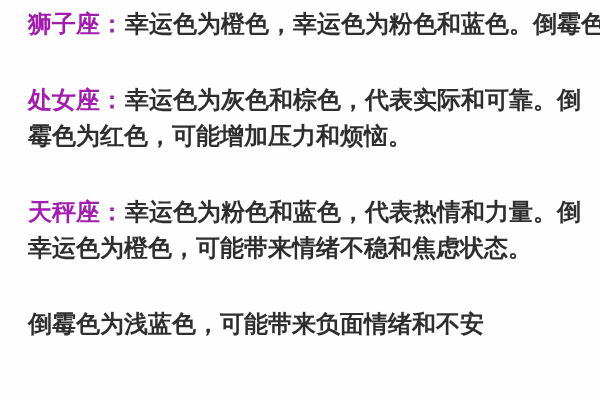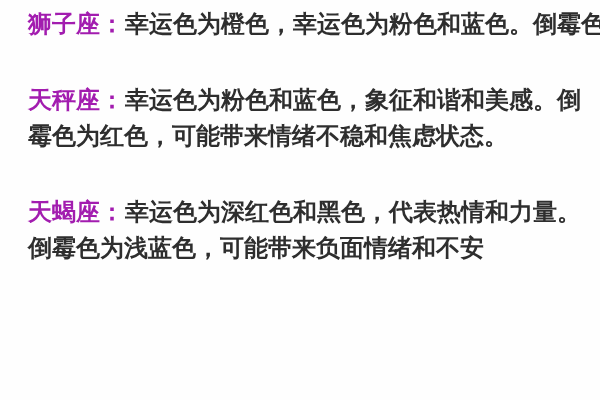--- a/index.html
+++ b/index.html
@@ -35,24 +35,27 @@
 </style>
 </head>
 <body>
 
 <div class="content">
 
   <div class="section">
     <div class="line"><span class="zname">狮子座：</span><span>幸运色为橙色，幸运色为粉色和蓝色。倒霉色</span></div>
   </div>
 
-
   <div class="section">
-    <div class="line"><span class="zname">天秤座：</span><span>幸运色为粉色和蓝色，象征和谐和美感。倒</span></div>
-    <div class="line">霉色为红色，可能带来情绪不稳和焦虑状态。</div>
+    <div class="line"><span class="zname">处女座：</span><span>幸运色为灰色和棕色，代表实际和可靠。倒</span></div>
+    <div class="line">霉色为红色，可能增加压力和烦恼。</div>
   </div>
 
   <div class="section">
-    <div class="line"><span class="zname">天蝎座：</span><span>幸运色为深红色和黑色，代表热情和力量。</span></div>
+    <div class="line"><span class="zname">天秤座：</span><span>幸运色为粉色和蓝色，代表热情和力量。倒</span></div>
+    <div class="line">幸运色为橙色，可能带来情绪不稳和焦虑状态。</div>
+  </div>
+
+  <div class="section">
     <div class="line">倒霉色为浅蓝色，可能带来负面情绪和不安</div>
   </div>
 
 </div>
 
 </body></html>

